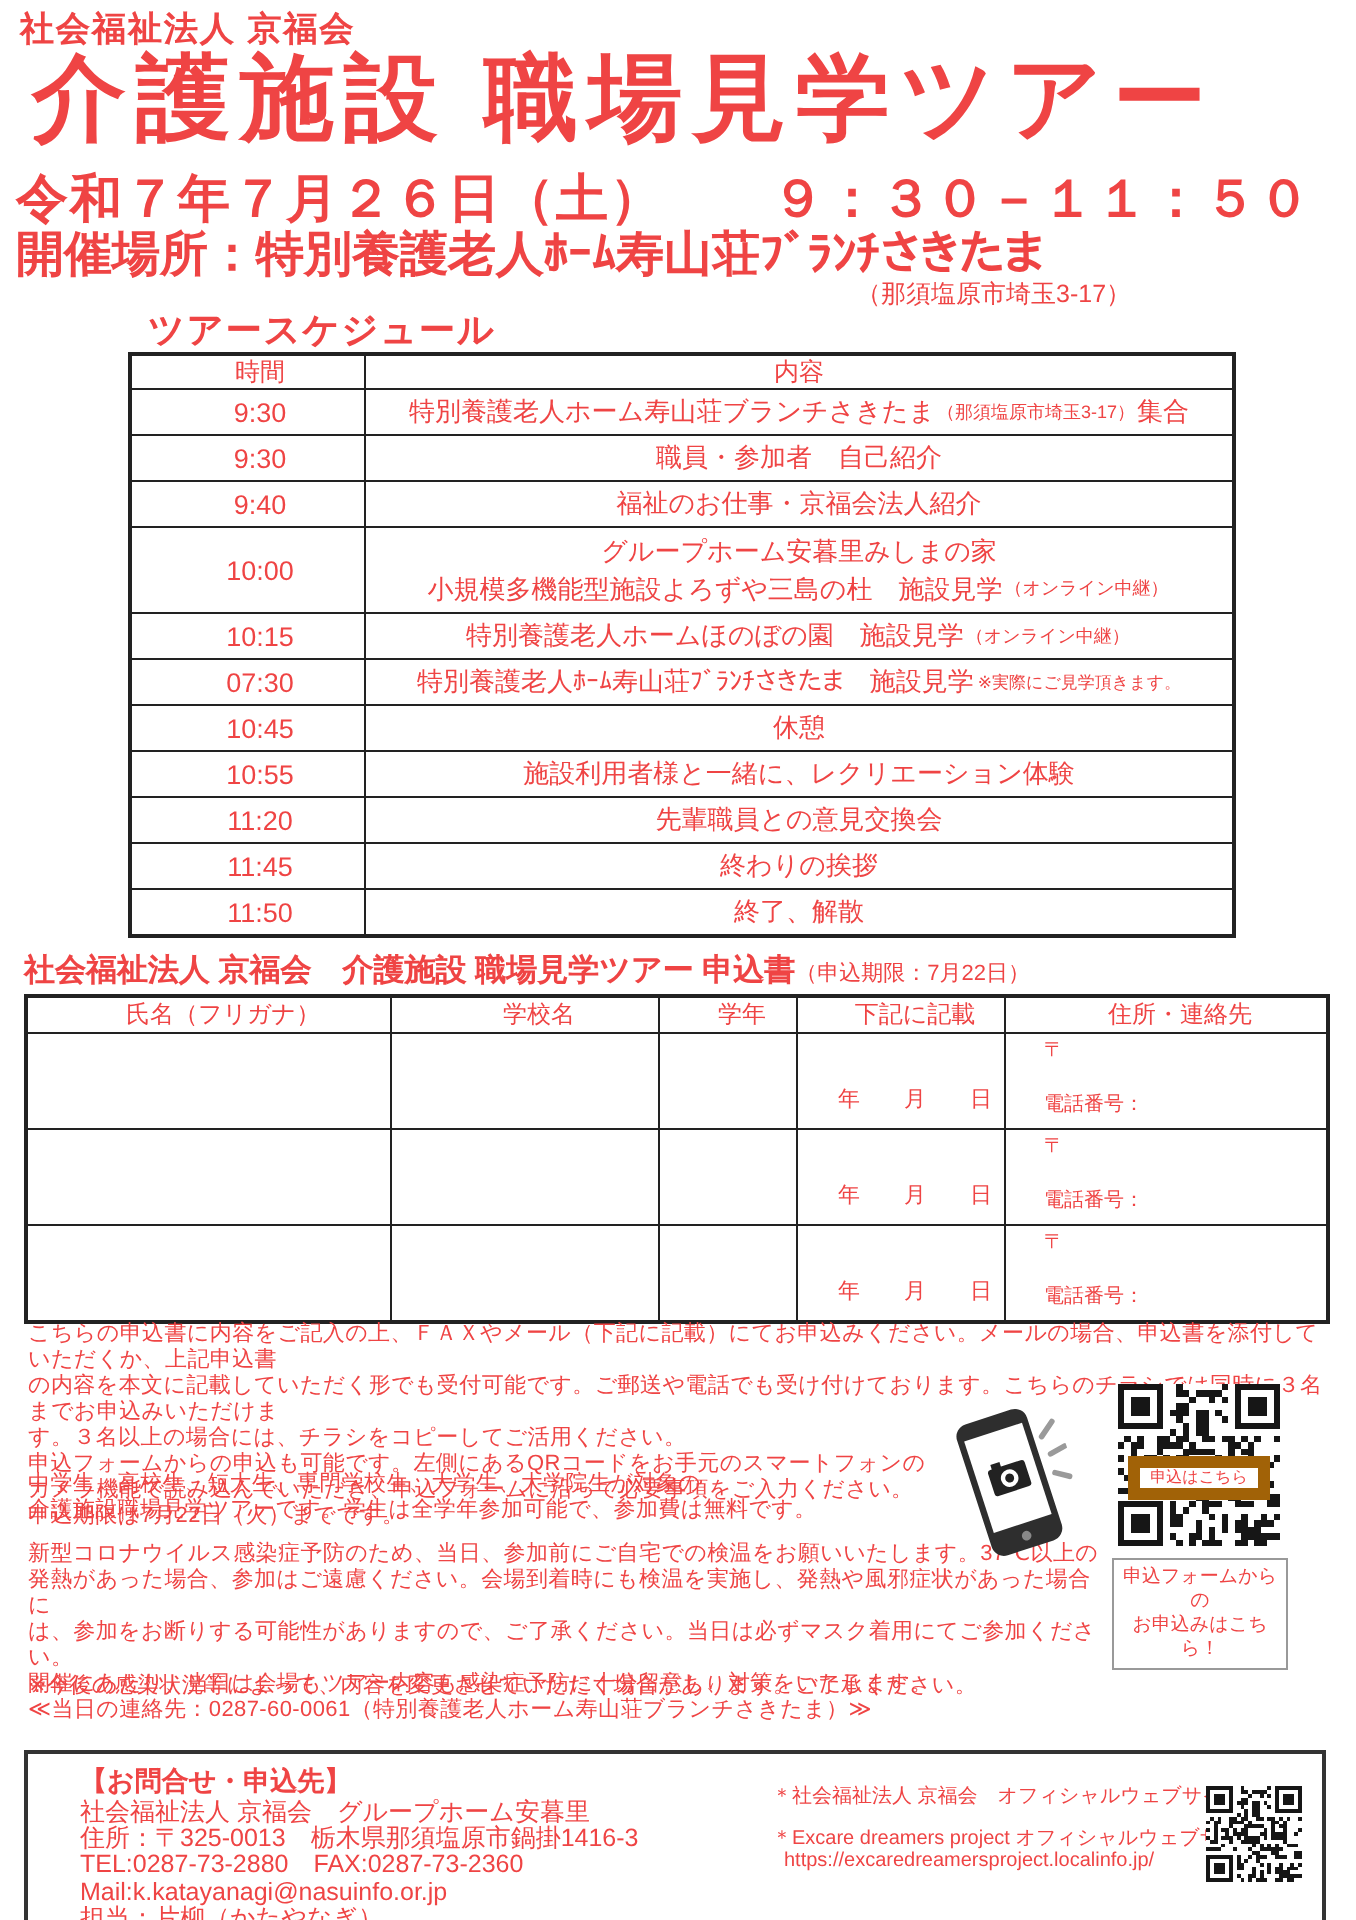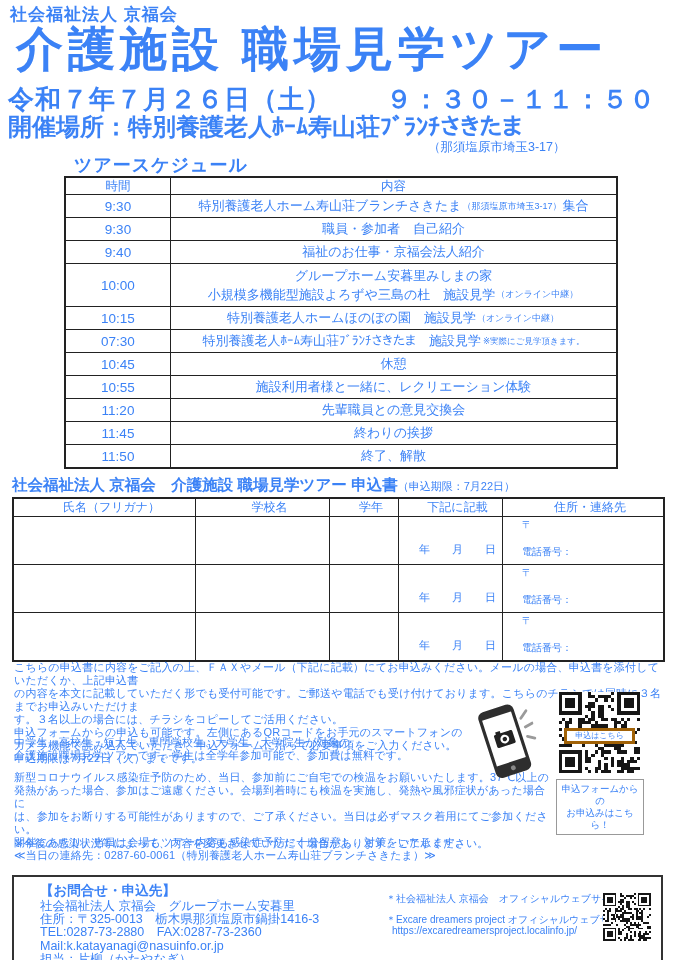--- a/index.html
+++ b/index.html
@@ -1,32 +1,32 @@
 <!DOCTYPE html>
 <html lang="ja"><head>
 <meta charset="utf-8">
 <style>
   html,body{margin:0;padding:0;background:#e8e8e8;}
   .page{
     position:relative;width:678px;height:960px;background:#ffffff;
-    margin:0 auto;overflow:hidden;color:#3b82f6;
+    margin:0 auto;overflow:hidden;color:#ef4444;
     font-family:"Liberation Sans","DejaVu Sans",sans-serif;
   }
   .abs{position:absolute;}
   .pre{white-space:pre-line;}
   
   .org-name{left:10px;top:3px;font-size:17px;font-weight:bold;letter-spacing:1px;}
   .main-title{left:16px;top:18px;font-size:47px;font-weight:bold;letter-spacing:5px;white-space:nowrap;}
   .datetime{left:8px;top:82px;font-size:26px;font-weight:600;letter-spacing:1px;white-space:nowrap;}
   .venue{left:8px;top:111px;font-size:24px;font-weight:600;white-space:nowrap;}
   .venue-addr{left:428px;top:139px;font-size:12.5px;}
   
   .sched-heading{left:74px;top:153px;font-size:18px;font-weight:600;letter-spacing:1px;}
   .sched{left:64px;top:176px;width:554px;border:2px solid #222;background:#fff;box-sizing:border-box;}
-  .s-row{display:flex;border-top:1.5px solid #222;}
+  .s-row{display:flex;border-top:1.5px solid #222;padding-left:12px;}
   .s-row:first-child{border-top:none;}
   .s-time{width:104px;flex:none;border-right:1.5px solid #222;display:flex;align-items:center;justify-content:center;font-size:13.5px;}
   .s-content{flex:1;display:flex;align-items:center;justify-content:center;font-size:13px;text-align:center;line-height:1.2;}
   .s-content .sm{font-size:9px;margin:0 1px;align-self:center;}
   .s-content .xs{font-size:8.5px;margin-left:2px;}
   .h-head{height:16px;}
   .h-head .s-time,.h-head .s-content{font-size:12.5px;}
   .h-1{height:22px;}
   .h-2{height:42px;}
   .two-line{flex-direction:column;justify-content:center;gap:3px;}
@@ -48,21 +48,21 @@
   .f-data .fc5 .phone{position:absolute;top:28px;left:5px;font-size:10px;}
   
   .para{font-size:11px;line-height:13px;letter-spacing:0.2px;}
   .p1{left:14px;top:661px;width:655px;}
   .p2{left:14px;top:736px;width:520px;}
   .p3{left:14px;top:771px;width:540px;}
   .p4{left:14px;top:837px;width:540px;}
   
   .phone-wrap{left:482px;top:700px;width:56px;height:84px;transform:rotate(-18deg);}
   .qr-apply{left:559px;top:692px;width:81px;height:81px;}
-  .qr-label{position:absolute;top:36px;left:5px;right:5px;background:#fff;border:3px solid #a16207;font-size:8px;text-align:center;line-height:10px;}
+  .qr-label{position:absolute;top:36px;left:5px;right:5px;background:#fff;border:6px solid #a16207;font-size:8px;text-align:center;line-height:10px;}
   .qr-caption{left:556px;top:779px;width:88px;border:1px solid #999;font-size:9.5px;line-height:12px;text-align:center;padding:3px 0;box-sizing:border-box;}
   
   .contact{left:12px;top:855px;width:651px;height:91px;border:2px solid #333;box-sizing:border-box;margin-top:20px;}
   .contact-heading{position:absolute;left:26px;top:5px;font-size:13.5px;font-weight:600;}
   .contact-lines{position:absolute;left:26px;top:23px;font-size:12.5px;line-height:13.2px;}
   .web-block{position:absolute;left:372px;top:16px;font-size:10px;line-height:11.5px;}
   .web-item{margin-bottom:9px;}
   .web-url{padding-left:6px;}
   .qr-site{position:absolute;right:10px;top:15px;width:48px;height:50px;}
 </style>

